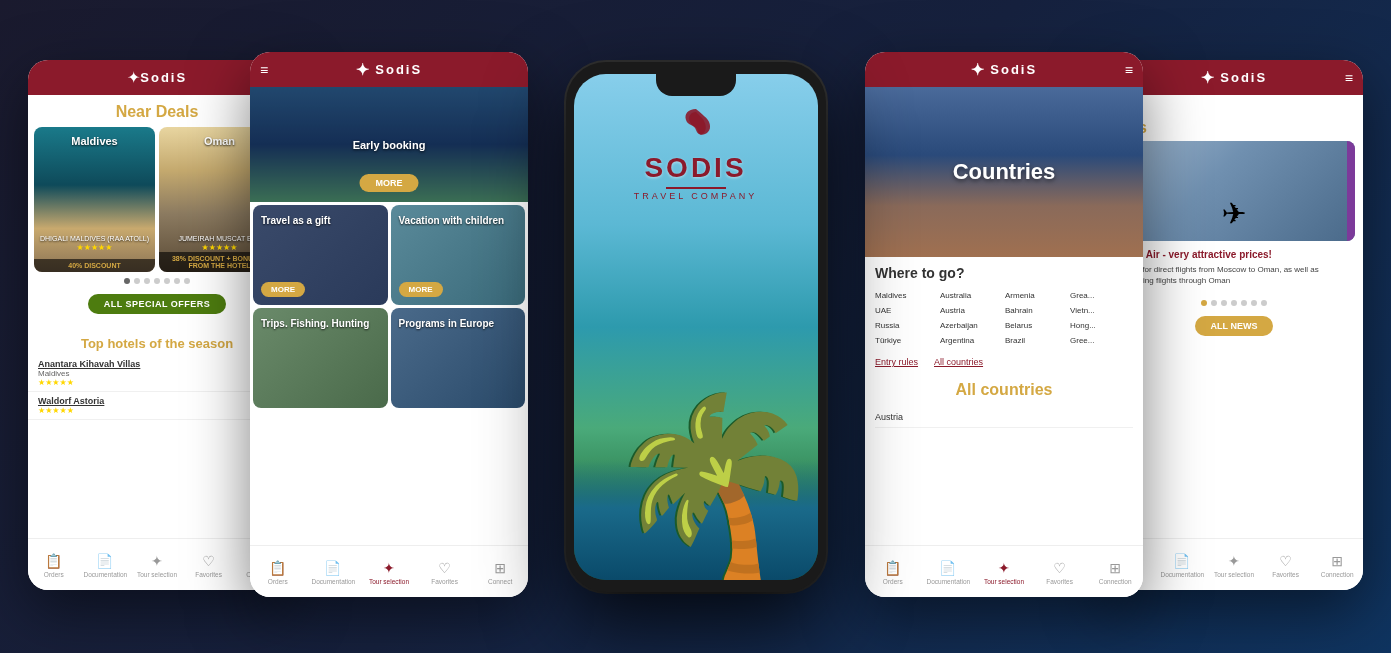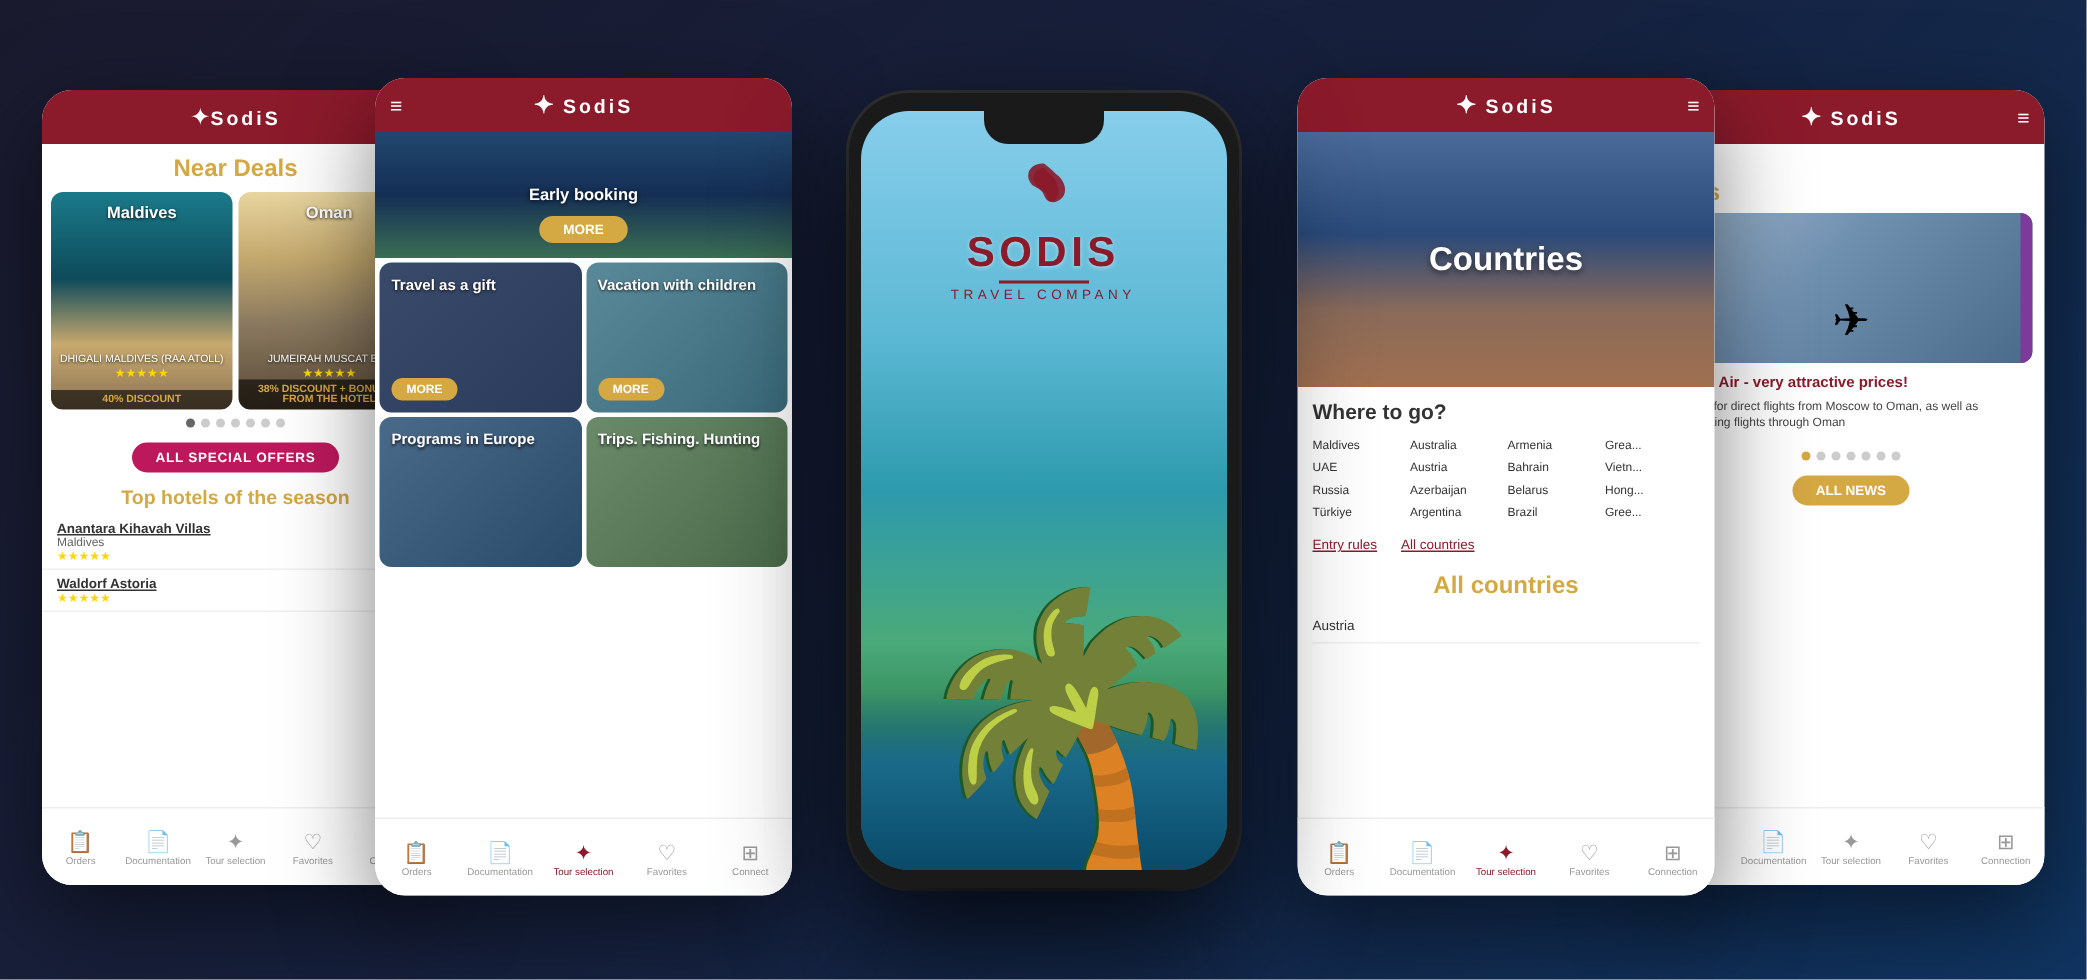--- a/index.html
+++ b/index.html
@@ -189,22 +189,22 @@
       padding: 6px 0;
     }
     .dot {
       width: 6px; height: 6px;
       border-radius: 50%;
       background: #ccc;
     }
     .dot.active { background: #666; }
     .s1-btn {
       display: block;
-      margin: 4px auto 3px;
-      background: #be185d;
+      margin: 4px auto 16px;
+      background: #4d7c0f;
       color: #fff;
       border: none;
       border-radius: 12px;
       padding: 5px 16px;
       font-size: 9px;
       font-weight: bold;
       letter-spacing: 0.5px;
       cursor: pointer;
     }
     .s1-section-title {
@@ -260,21 +260,21 @@
     .nav-icon.active { color: #8b1a2b; }
     .nav-label {
       font-size: 6.5px;
       color: #999;
     }
     .nav-label.active { color: #8b1a2b; }
 
     
     .s2-banner {
       background: linear-gradient(180deg, #2a5a8a 0%, #1a3a6a 50%, #4a8a6a 100%);
-      height: 84px;
+      height: 115px;
       display: flex;
       align-items: flex-end;
       padding: 0;
       position: relative;
     }
     .s2-banner-overlay {
       position: absolute; inset: 0;
       background: rgba(0,0,0,0.2);
     }
     .s2-early-label {
@@ -655,25 +655,25 @@
     </div>
     <div class="s2-grid">
       <div class="s2-grid-item s2-grid-item-travel">
         <div class="s2-grid-label">Travel as a gift</div>
         <button class="s2-grid-more">MORE</button>
       </div>
       <div class="s2-grid-item s2-grid-item-vacation">
         <div class="s2-grid-label">Vacation with children</div>
         <button class="s2-grid-more">MORE</button>
       </div>
+      <div class="s2-grid-item s2-grid-item-trips">
+        <div class="s2-grid-label">Trips. Fishing. Hunting</div>
+      </div>
       <div class="s2-grid-item s2-grid-item-programs">
         <div class="s2-grid-label">Programs in Europe</div>
-      </div>
-      <div class="s2-grid-item s2-grid-item-trips">
-        <div class="s2-grid-label">Trips. Fishing. Hunting</div>
       </div>
     </div>
     <div class="bottom-nav">
       <div class="nav-item">
         <span class="nav-icon">📋</span>
         <span class="nav-label">Orders</span>
       </div>
       <div class="nav-item">
         <span class="nav-icon">📄</span>
         <span class="nav-label">Documentation</span>

